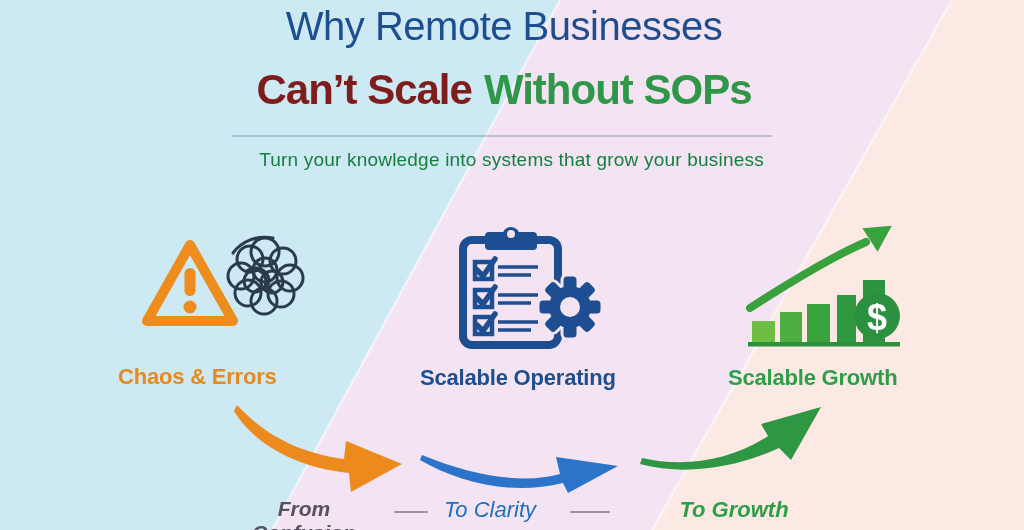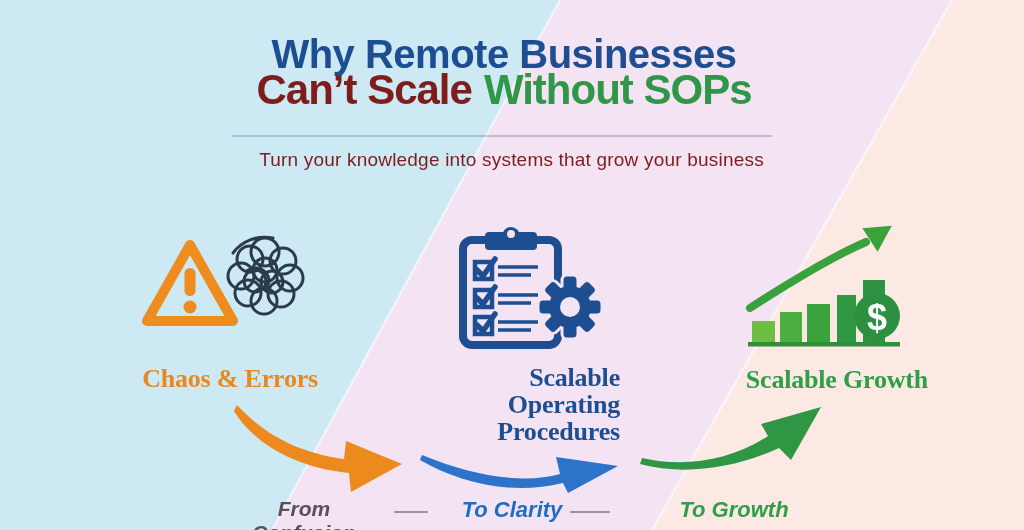--- a/index.html
+++ b/index.html
@@ -8,57 +8,57 @@
     position:relative; width:1024px; height:530px; overflow:hidden;
     font-family:"Liberation Sans", sans-serif;
   }
   .bg-layer { position:absolute; inset:0; }
   .bg-left  { background:#cce9f4; }
   .bg-mid   { background:#f4e3f3; clip-path:polygon(560px 0, 952px 0, 652px 530px, 272px 530px); }
   .bg-right { background:#fce9e4; clip-path:polygon(952px 0, 1024px 0, 1024px 530px, 652px 530px); }
   .diag-lines { position:absolute; inset:0; pointer-events:none; }
 
   .title-line1 {
-    position:absolute; top:32px; left:0; width:1008px; text-align:center;
-    font-size:40px; font-weight:bold; letter-spacing:-0.5px; color:#1d4e91;
+    position:absolute; top:4px; left:0; width:1008px; text-align:center;
+    font-size:40px; font-weight:normal; letter-spacing:-0.5px; color:#1d4e91;
   }
   .title-line2 {
     position:absolute; top:66px; left:0; width:1008px; text-align:center;
     font-size:42px; font-weight:bold; letter-spacing:-1px;
   }
   .t-orange { color:#7f1d1d; }
   .t-green  { color:#2f9747; margin-left:12px; }
   .divider {
     position:absolute; top:135px; left:232px; width:540px; height:2px;
     background:rgba(95,115,145,0.35); border-radius:1px;
   }
   .subtitle {
     position:absolute; top:149px; left:0; width:1008px; text-align:center;
-    font-size:19px; color:#7f1d1d; letter-spacing:0.2px;padding-left:15px;
+    font-size:19px; color:#15803d; letter-spacing:0.2px;padding-left:15px;
   }
 
   .icon { position:absolute; }
   .warning-icon  { left:140px; top:236px; }
   .scribble-icon { left:221px; top:233px; }
   .clipboard-icon{ left:457px; top:224px; }
   .growth-icon   { left:744px; top:224px; }
 
-  .stage-label { position:absolute; text-align:right; font-weight:bold; font-size:26px; letter-spacing:-0.2px;font-family:Liberation Serif, serif; }
+  .stage-label { position:absolute; text-align:left; font-weight:bold; font-size:22px; letter-spacing:-0.2px; }
   .label-chaos  { left:118px; top:364px; width:200px; color:#e8891f; }
   .label-sop    { left:420px; top:364px; width:200px; color:#1d4e91; line-height:27px; }
   .label-growth { left:728px; top:365px; width:200px; color:#2f9e49; }
 
   .flow-arrow { position:absolute; }
   .arrow-orange { left:234px; top:402px; }
   .arrow-blue   { left:420px; top:444px; }
   .arrow-green  { left:640px; top:398px; }
 
   .flow-label { position:absolute; top:497px; text-align:center; font-style:italic; font-size:22px; }
   .flow-step1 { left:228px; width:152px; color:#57505f; font-weight:600; font-size:21px; }
-  .flow-step2 { left:438px; width:148px; color:#1e6ec5; font-weight:bold; }
+  .flow-step2 { left:416px; width:148px; color:#1e6ec5; font-weight:normal; }
   .flow-step3 { left:664px; width:140px; color:#2f9e49; font-weight:bold; }
   .flow-dash  { position:absolute; top:511px; height:2px; background:rgba(120,120,132,0.75); border-radius:1px; }
   .dash-1 { left:394px; width:34px; }
   .dash-2 { left:570px; width:40px; }
 </style>
 </head>
 <body>
 
 <div class="canvas">
 
@@ -148,21 +148,20 @@
     <g>
       <circle cx="133" cy="92" r="23" fill="#2b9040"></circle>
       <text x="133" y="93" text-anchor="middle" dominant-baseline="central" font-family="Liberation Sans, sans-serif" font-size="36" font-weight="bold" fill="#ffffff">$</text>
     </g>
     <rect x="4" y="118" width="152" height="4.5" fill="#2e8f3c"></rect>
   </svg>
 
   <div class="stage-label label-chaos">Chaos &amp; Errors</div>
   <div class="stage-label label-sop">
     <div>Scalable Operating</div>
-    <div>Procedures</div>
   </div>
   <div class="stage-label label-growth">Scalable Growth</div>
 
   <svg class="flow-arrow arrow-orange" width="172" height="92" viewBox="0 0 172 92">
     <path d="M3,3 C30,32 62,50 110,57 L112,39 L168,62 L117,90 L115,71 C54,65 16,36 0,9 Z" fill="#ec8a1d"></path>
   </svg>
   <svg class="flow-arrow arrow-blue" width="200" height="50" viewBox="0 0 200 50">
     <path d="M2,11 C55,33 105,40 140,30 L136,13 L198,22 L148,49 L143,39 C90,52 38,38 0,16 Z" fill="#2b74c9"></path>
   </svg>
   <svg class="flow-arrow arrow-green" width="190" height="80" viewBox="0 0 190 80">

